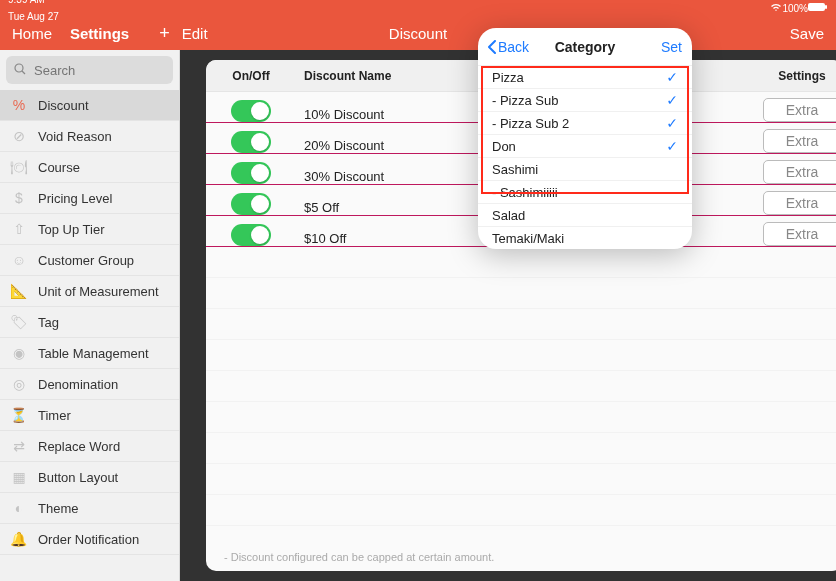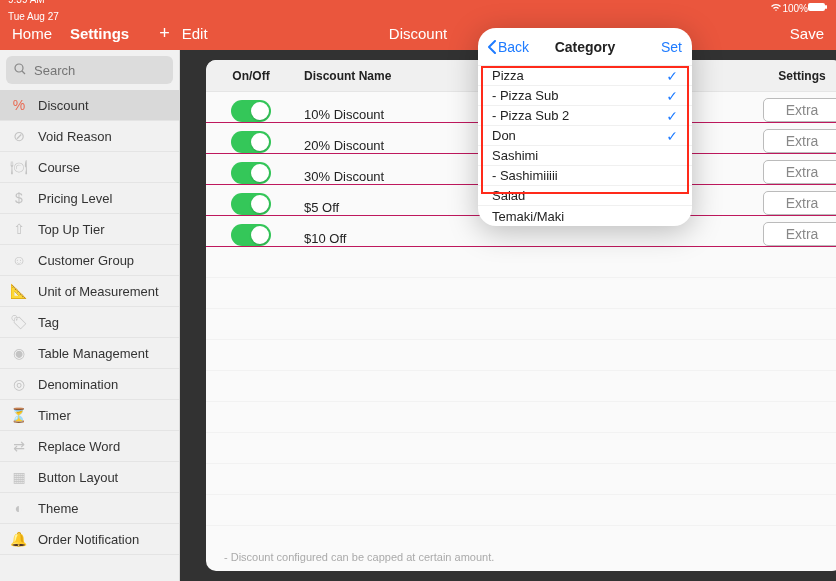--- a/index.html
+++ b/index.html
@@ -52,21 +52,21 @@
 
     .footnote { position: absolute; bottom: 8px; left: 18px; font-size: 11px; color: #aaa; }
 
     
     .popover { position: absolute; top: 28px; left: 478px; width: 214px; background: #fff; border-radius: 18px; box-shadow: 0 6px 30px rgba(0,0,0,0.25); z-index: 50; overflow: hidden; }
     .popover-header { display: flex; align-items: center; justify-content: space-between; height: 38px; padding: 0 10px; border-bottom: 1px solid #eee; font-size: 14px; }
     .popover-back { color: #1e7bff; display: flex; align-items: center; gap: 2px; cursor: pointer; }
     .popover-title { font-weight: 600; color: #222; position: absolute; left: 50%; transform: translateX(-50%); }
     .popover-set { color: #1e7bff; cursor: pointer; }
     .popover-list { }
-    .popover-item { display: flex; align-items: center; justify-content: space-between; height: 20px; padding: 0 14px; border-bottom: 1px solid #f0f0f0; font-size: 13px; color: #222; cursor: pointer; }
+    .popover-item { display: flex; align-items: center; justify-content: space-between; height: 20px; padding: 11px 14px; border-bottom: 1px solid #f0f0f0; font-size: 13px; color: #222; cursor: pointer; }
     .popover-item:last-child { border-bottom: none; }
     .check { color: #1e7bff; font-size: 14px; }
     .highlight-box { position: absolute; top: 38px; left: 3px; right: 3px; height: 128px; border: 2px solid #ff2a1a; pointer-events: none; }
   </style>
 </head>
 <body>
 
 <div class="status-bar">
   <div class="status-left">
     <span>9:39 AM</span>

